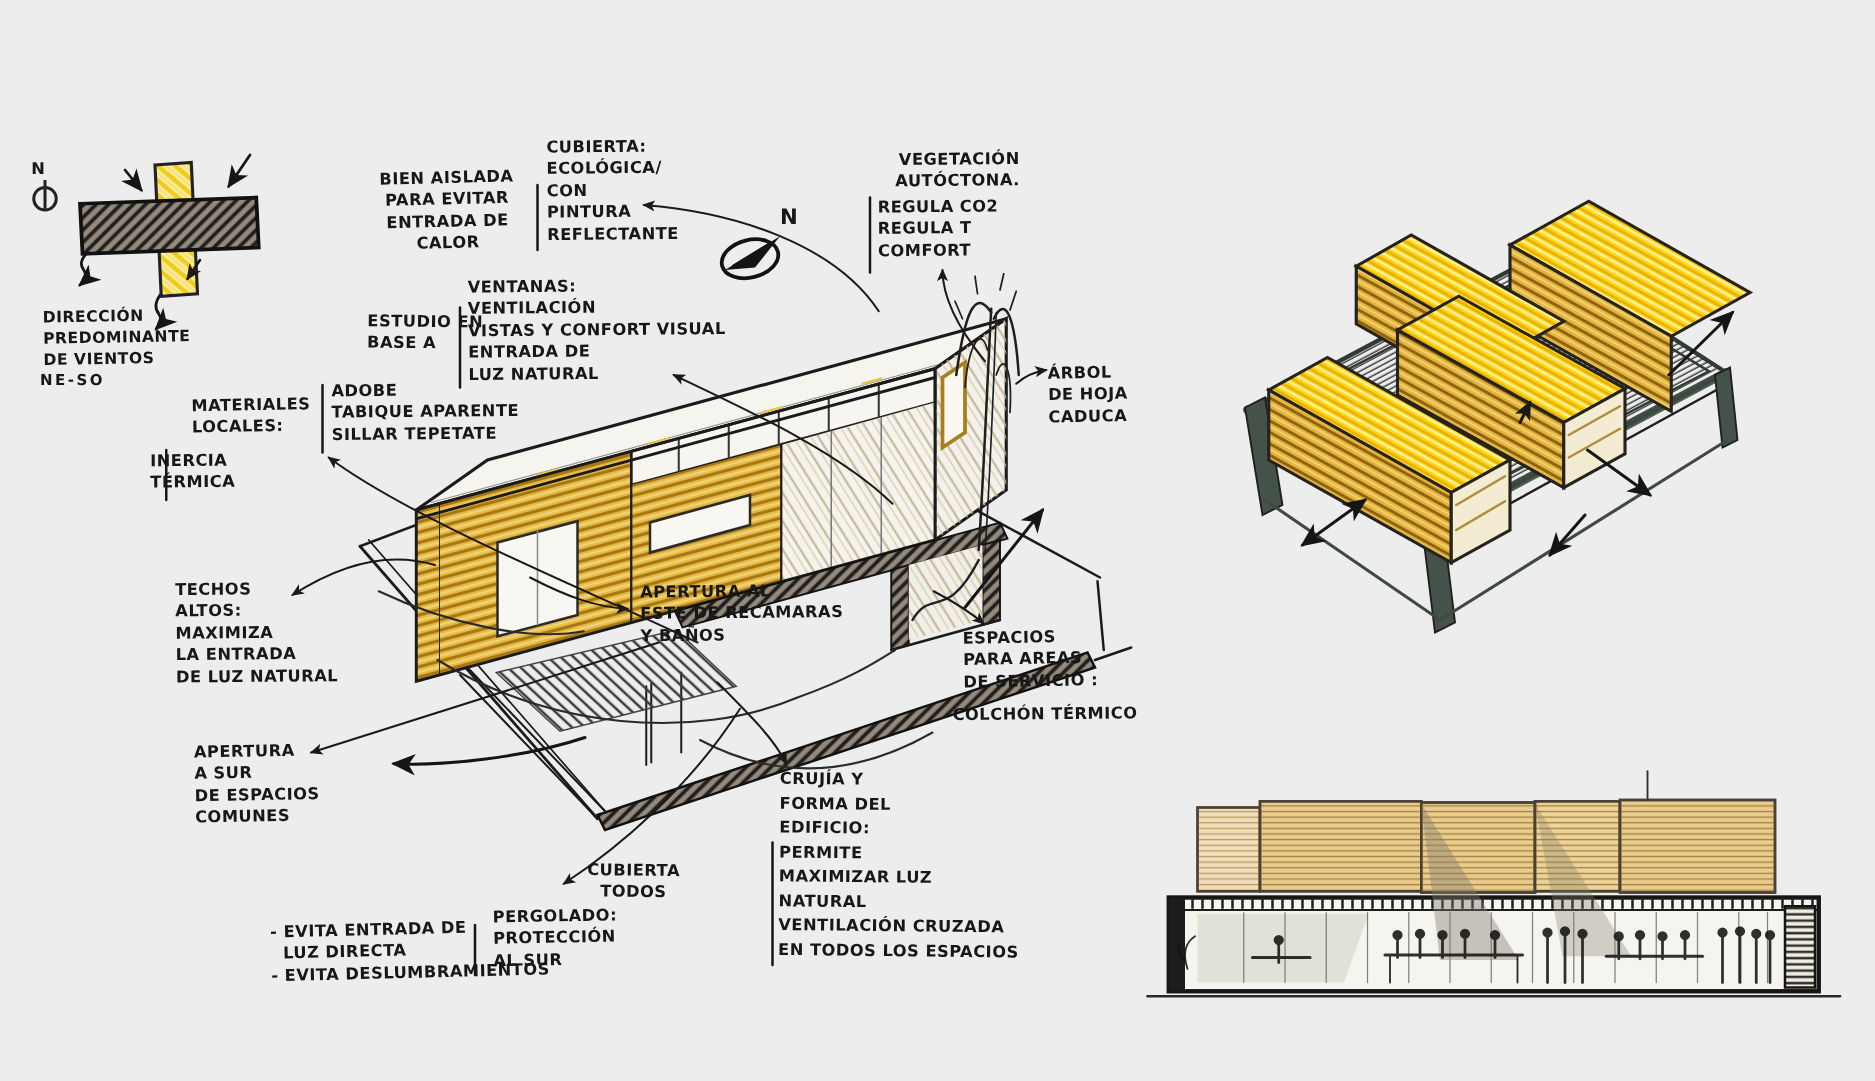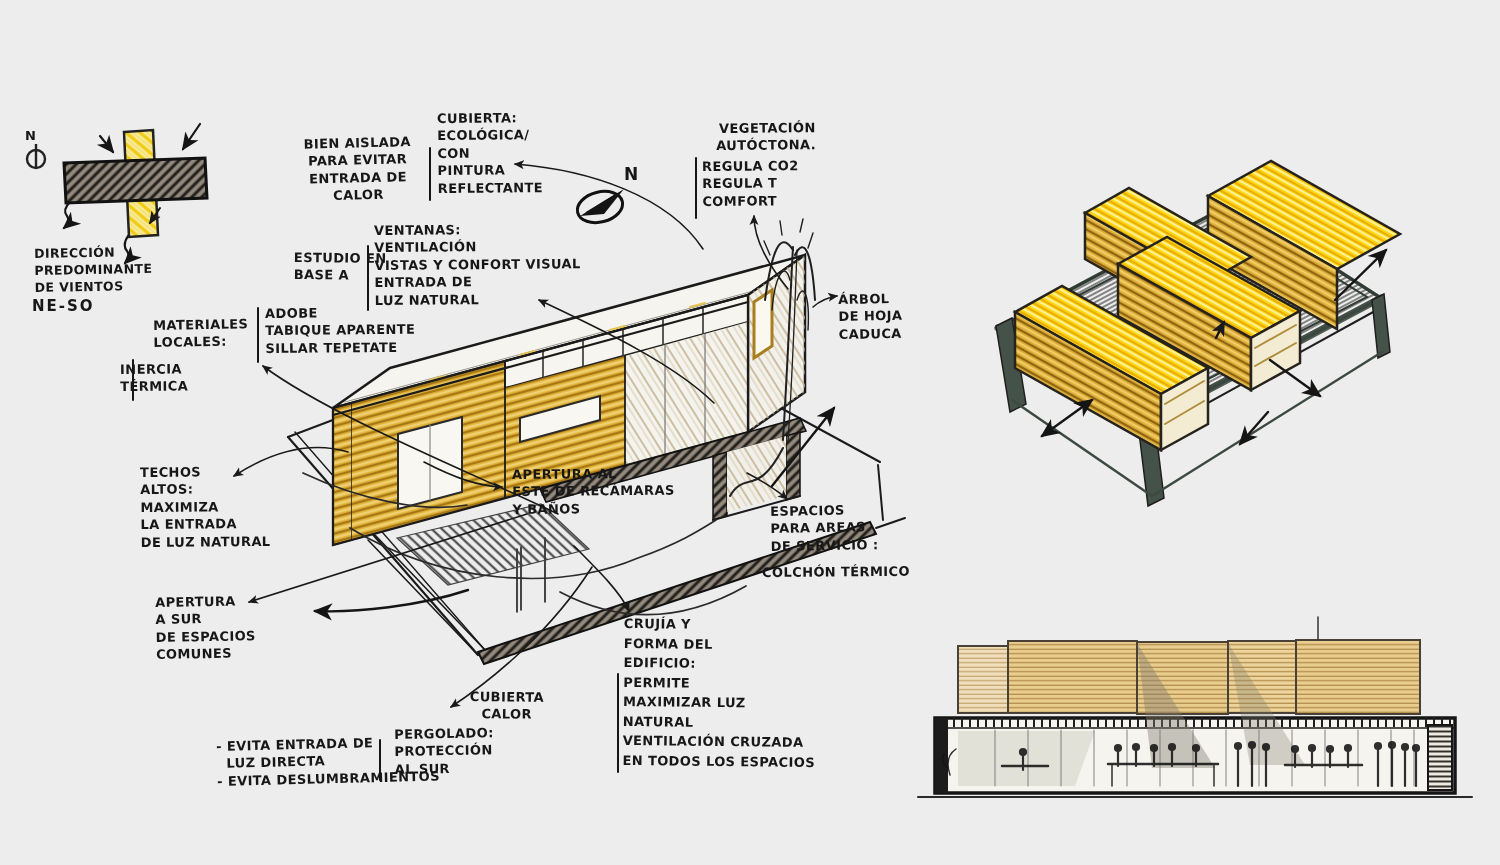--- a/index.html
+++ b/index.html
@@ -4,21 +4,21 @@
 <style>
   html,body{margin:0;padding:0;background:#ededed;}
   .stage{position:relative;width:1500px;height:865px;background:#ededed;overflow:hidden;
          font-family:"DejaVu Sans",sans-serif;}
   .stage svg{position:absolute;left:0;top:0;}
   .lbl{position:absolute;color:#171717;font-weight:bold;font-size:13px;line-height:1.34;
        letter-spacing:.4px;white-space:pre-line;transform-origin:0 0;}
   .ctr{text-align:center;}
   .r-a{transform:rotate(-1deg);} .r-b{transform:rotate(-0.5deg);}
   .r-c{transform:rotate(0.6deg);} .r-d{transform:rotate(-1.4deg);}
-  .big{font-size:15px;letter-spacing:2px;text-align:center;}
+  .big{font-size:12px;letter-spacing:2px;text-align:center;}
   .north{font-size:17px;}
   .tall{line-height:1.5;}
 </style>
 </head>
 <body>
 
 <div class="stage">
 
 <svg width="1500" height="865" viewBox="0 0 1500 865">
   <defs>
@@ -359,21 +359,21 @@
   <div class="lbl r-b" style="left:716px;top:120px;text-align:right;">VEGETACIÓN
 AUTÓCTONA.</div>
   <div class="lbl r-b" style="left:702px;top:158px;">REGULA CO2
 REGULA T
 COMFORT</div>
   <div class="lbl r-a" style="left:838px;top:291px;">ÁRBOL
 DE HOJA
 CADUCA</div>
   <div class="lbl north" style="left:624px;top:163px;">N</div>
   <div class="lbl ctr r-c" style="left:462px;top:688px;width:90px;">CUBIERTA
-CALOR</div>
+TODOS</div>
   <div class="lbl r-a" style="left:394px;top:726px;">PERGOLADO:
 PROTECCIÓN
 AL SUR</div>
   <div class="lbl r-d" style="left:216px;top:738px;">- EVITA ENTRADA DE
 &nbsp;&nbsp;LUZ DIRECTA
 - EVITA DESLUMBRAMIENTOS</div>
   <div class="lbl tall r-c" style="left:624px;top:614px;">CRUJÍA Y
 FORMA DEL
 EDIFICIO:
 PERMITE

